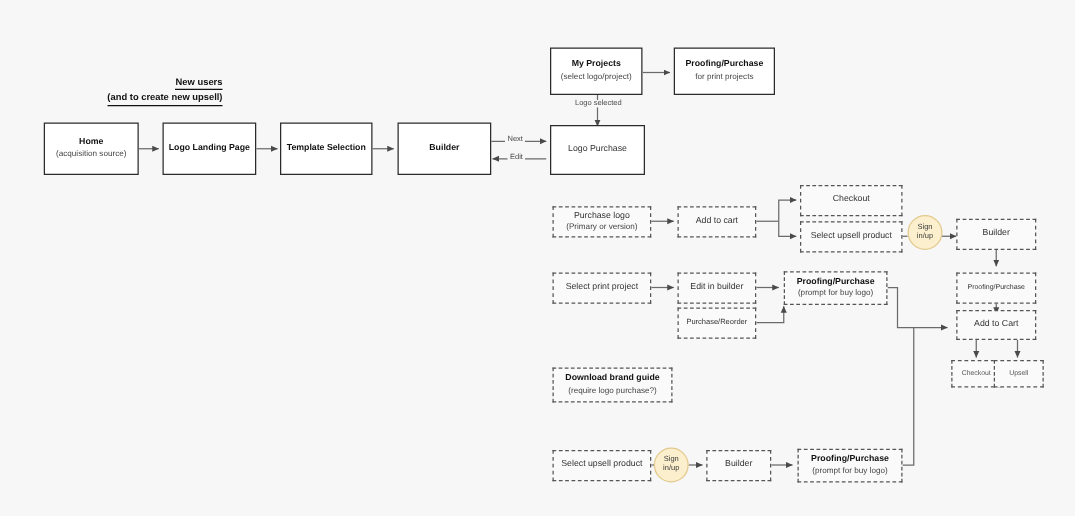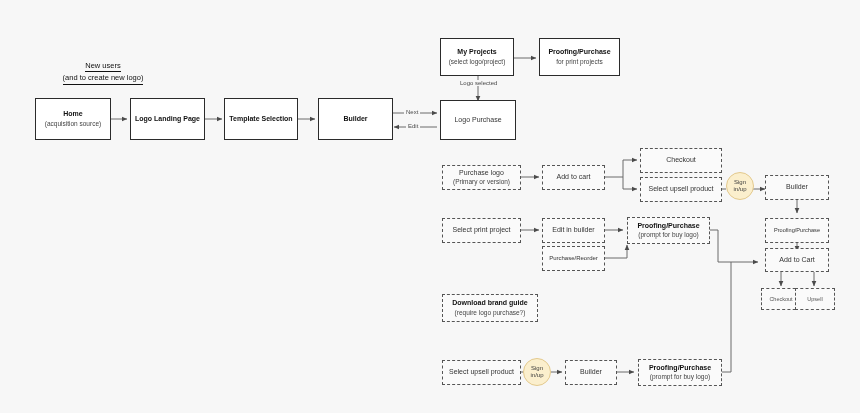--- a/index.html
+++ b/index.html
@@ -33,22 +33,22 @@
   .circle{
     position:absolute;box-sizing:border-box;
     border-radius:50%;
     background:#fbefcd;border:1px solid #e3c98d;
     display:flex;flex-direction:column;align-items:center;justify-content:center;
     font-size:6px;color:#3b3b3b;line-height:1.2;text-align:center;
   }
 
   .heading{
     position:absolute;
-    font-size:7.5px;font-weight:normal;color:#111;
-    text-align:center;line-height:1.5;
+    font-size:7.5px;font-weight:bold;color:#111;
+    text-align:right;line-height:1.5;
   }
   .heading span{border-bottom:1px solid #111;display:inline-block;}
 
   .edge-label{
     position:absolute;
     font-size:6px;color:#4a4a4a;
     background:#f7f7f7;
     padding:0 2px;
     white-space:nowrap;
   }
@@ -106,21 +106,21 @@
       <path d="M722,372 L731,372 L731,262"></path>
 
       <line x1="521" y1="372" x2="524" y2="372"></line>
       <line x1="551" y1="372" x2="562" y2="372" marker-end="url(#ah)"></line>
       <line x1="617" y1="372" x2="634" y2="372" marker-end="url(#ah)"></line>
     </g>
   </svg>
 
   <div class="heading" style="left:28px;top:60px;width:150px;">
     <span>New users</span><br>
-    <span>(and to create new logo)</span>
+    <span>(and to create new upsell)</span>
   </div>
 
   <div class="node solid" style="left:35px;top:98px;width:76px;height:42px;">
     <div class="t1">Home</div>
     <div class="t2">(acquisition source)</div>
   </div>
 
   <div class="node solid" style="left:130px;top:98px;width:75px;height:42px;">
     <div class="t1">Logo Landing Page</div>
   </div>

